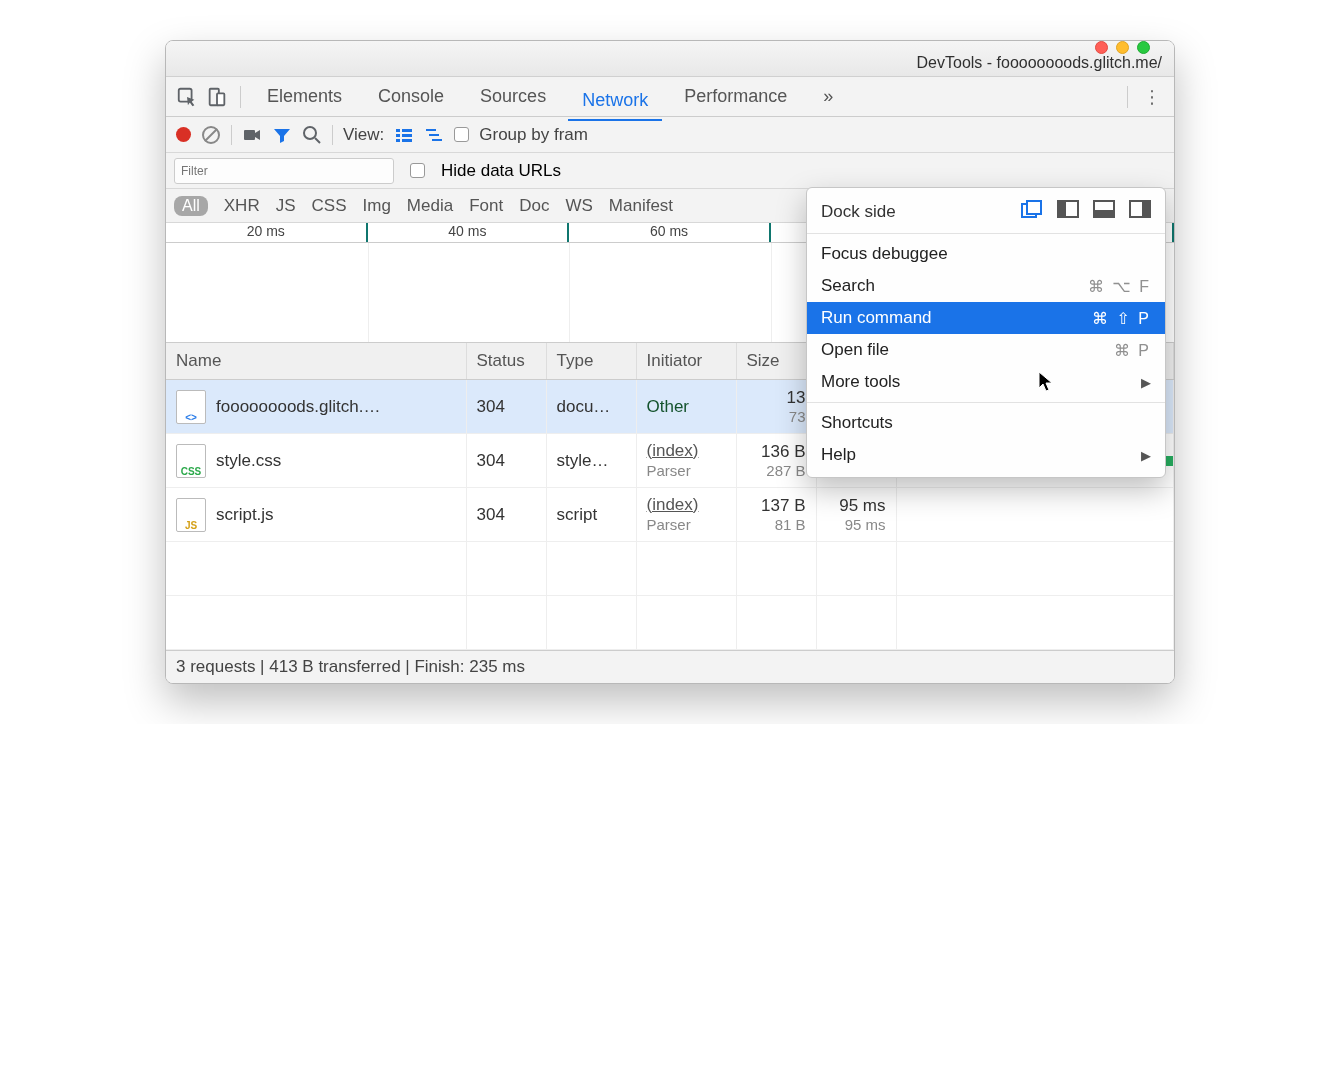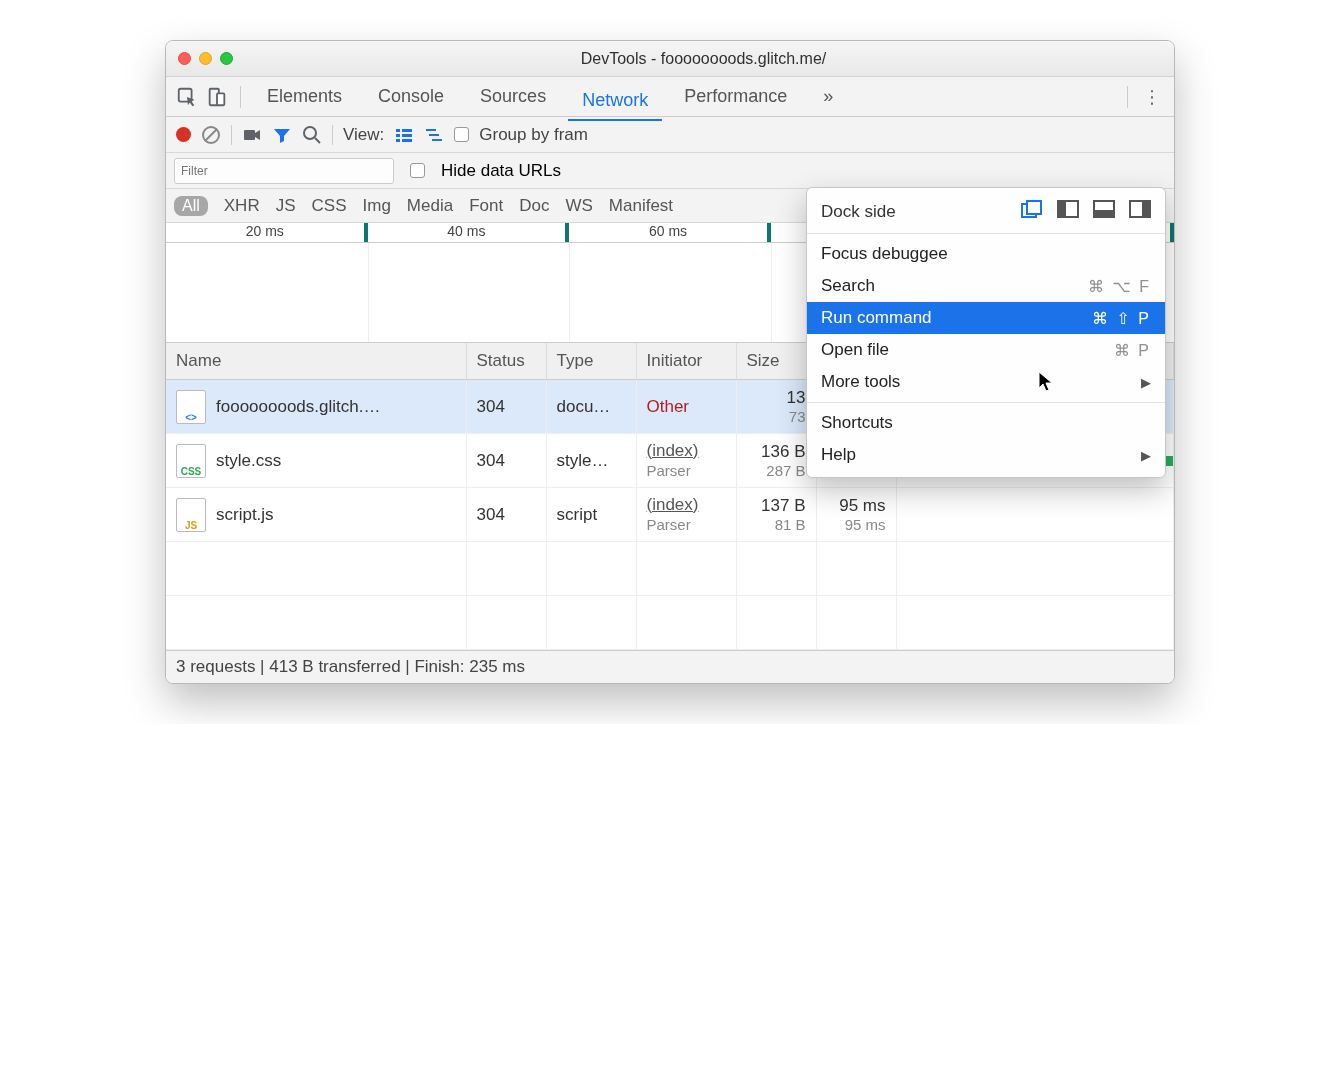--- a/index.html
+++ b/index.html
@@ -17,22 +17,23 @@
     box-shadow: 0 18px 40px rgba(0,0,0,0.25);
     background: #fff;
     overflow: hidden;
     position: relative;
   }
   .titlebar {
     height: 36px;
     background: linear-gradient(#f5f5f5,#e8e8e8);
     border-bottom: 1px solid #d0d0d0;
     display: flex;
-    align-items: center;
+    align-items: flex-end;
     padding: 0 12px;
+    flex-direction: column;
   }
   .traffic { display: flex; gap: 8px; margin-right: 12px; }
   .dot { width: 13px; height: 13px; border-radius: 50%; }
   .dot.red { background: #ff5f57; border:1px solid #e24b41; }
   .dot.yellow { background:#ffbd2e; border:1px solid #e0a322; }
   .dot.green { background:#28c940; border:1px solid #1faa32; }
   .titlebar-title { flex:1; text-align:center; color:#303030; font-size:16px; }
   
   .tabbar {
     height: 40px;
@@ -112,21 +113,21 @@
   
   .timeline-header {
     height:20px;
     background:#fff;
     border-bottom:1px solid #ccc;
     display:flex;
     font-size:14px;
     color:#444;
     position:relative;
   }
-  .timeline-header div { flex:1; text-align:center; border-right:4px solid #0f766e; }
+  .timeline-header div { flex:1; text-align:center; border-right:2px solid #0f766e; }
   .timeline-body { height:100px; background:#fff; border-bottom:1px solid #ccc; position:relative; }
   .columns-line { position:absolute; top:0; bottom:0; border-right:1px solid #eee; }
 
   .table { width:100%; border-collapse:collapse; font-size:17px; color:#333; }
   .table th { text-align:left; font-weight:400; color:#555; background:#f0f0f0; border-right:1px solid #ddd; border-bottom:1px solid #ccc; padding:8px 10px; }
   .table td { border-right:1px solid #eee; border-bottom:1px solid #eee; padding:6px 10px; vertical-align:middle; }
   .row0 { background:#dbe9fb; }
   .row0 td, .row1 td, .row2 td { height:54px; }
   .filecell { display:flex; align-items:center; gap:10px; }
   .fileicon { width:30px; height:34px; border:1px solid #bbb; background:#fff; border-radius:2px; display:flex; align-items:flex-end; justify-content:center; font-size:10px; font-weight:bold; position:relative; }
@@ -329,21 +330,21 @@
     <tbody>
       <tr class="row0">
         <td>
             <div class="filecell">
               <div class="fileicon html">&lt;&gt;</div>
               <span>foooooooods.glitch.…</span>
             </div>
           </td>
         <td>304</td>
         <td>docu…</td>
-        <td><span style="color:#b91c1c">Other</span></td>
+        <td><span style="color:#14532d">Other</span></td>
         <td class="num">
             <div>13</div>
             <div class="sub">73</div>
           </td>
         <td class="num"></td>
         <td class="waterfall-cell"></td>
       </tr>
       <tr class="row1">
         <td>
             <div class="filecell">

